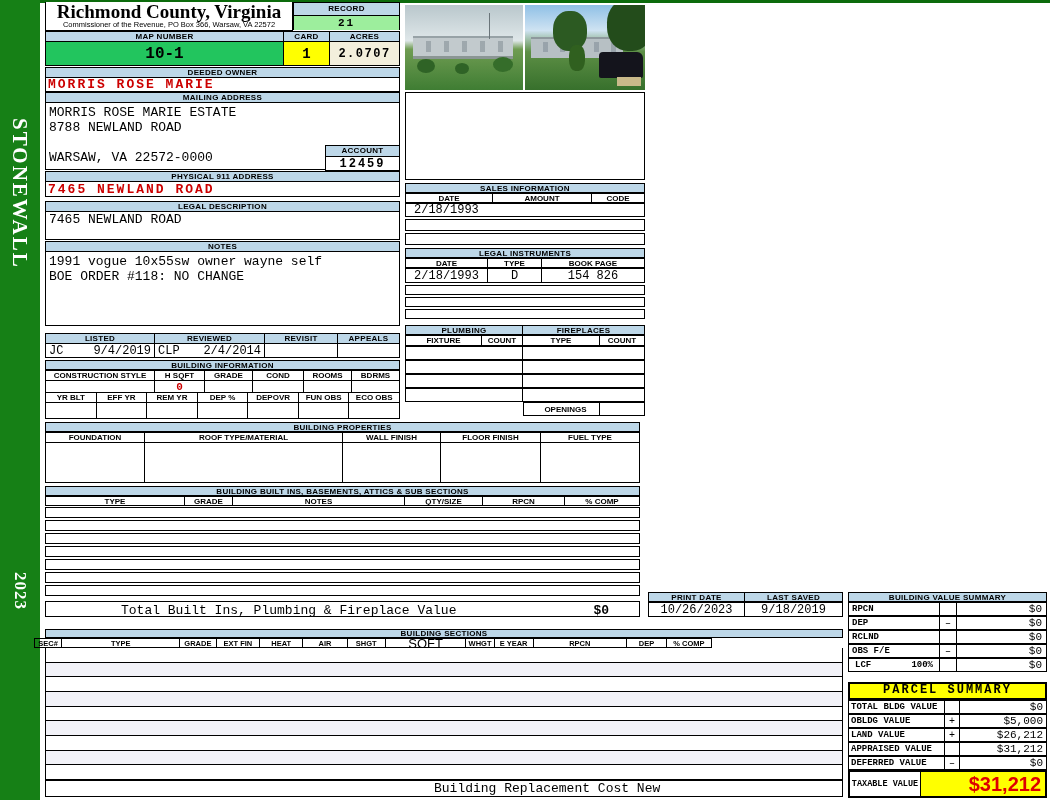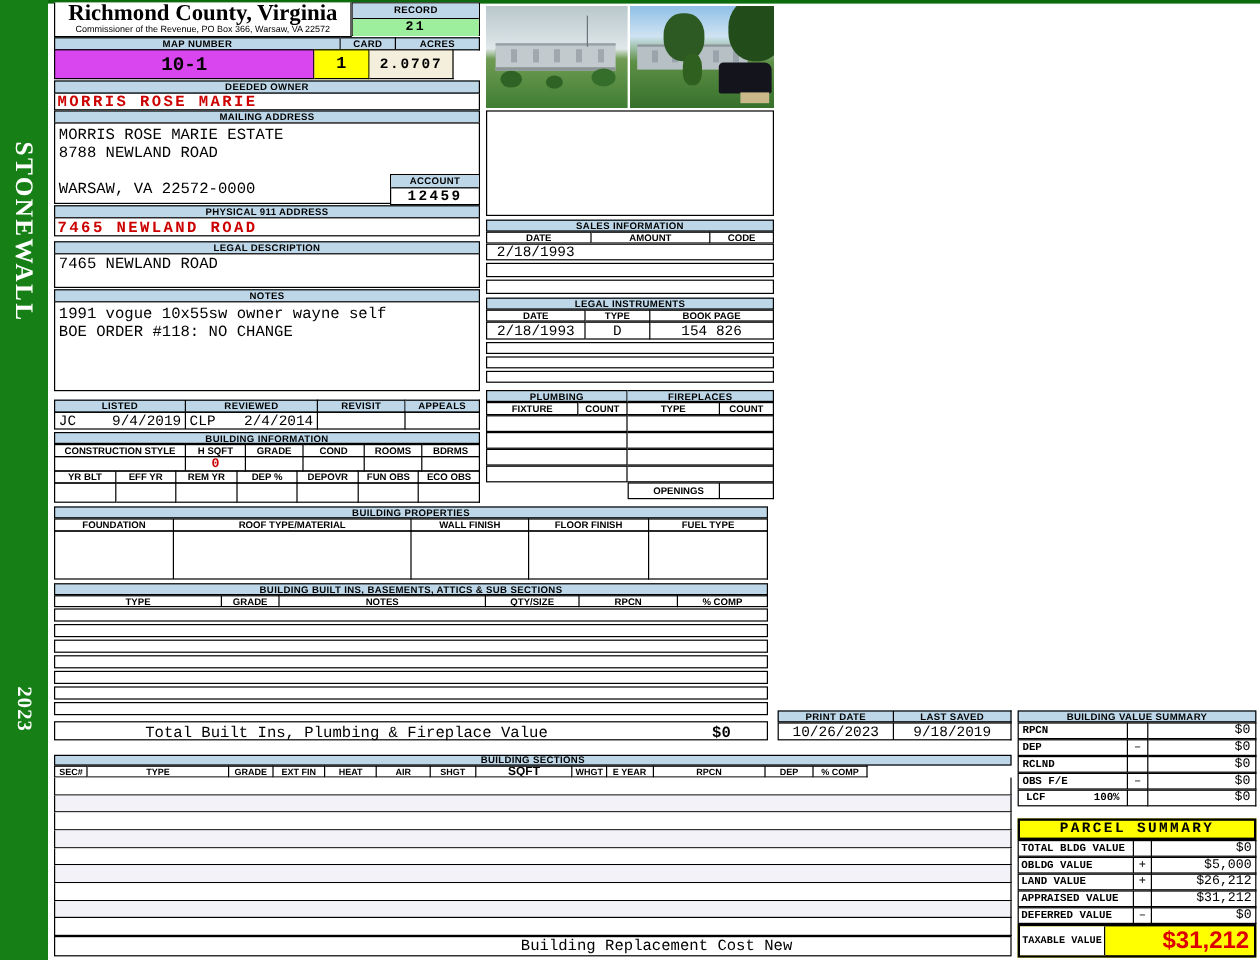--- a/index.html
+++ b/index.html
@@ -38,21 +38,21 @@
     <div class="bluebar" style="height:13px;line-height:12px;border:0;border-bottom:1px solid #000;">RECORD</div>
     <div class="mono" style="height:14px;background:#9dee9d;text-align:center;font-weight:bold;font-size:11px;letter-spacing:2px;line-height:14px;">21</div>
   </div>
 
   <div class="r" style="left:45px;top:31px;width:355px;height:11px;">
     <div class="c first hb" style="width:239px;">MAP NUMBER</div>
     <div class="c hb" style="width:46px;">CARD</div>
     <div class="c hb" style="width:70px;">ACRES</div>
   </div>
   <div class="r" style="left:45px;top:41px;width:355px;height:25px;">
-    <div class="c first mono" style="width:217px;background:#d946ef;font-weight:bold;font-size:16px;">10-1</div>
+    <div class="c first mono" style="width:239px;background:#22c55e;font-weight:bold;font-size:16px;">10-1</div>
     <div class="c mono" style="width:46px;background:#ffff00;font-weight:bold;font-size:14px;">1</div>
     <div class="c mono" style="width:70px;background:#f3efdc;font-weight:bold;font-size:12px;letter-spacing:1.5px;">2.0707</div>
   </div>
 
   <div class="abs box mono red" style="left:45px;top:77px;width:355px;height:15px;font-size:13px;letter-spacing:2px;line-height:14px;padding-left:2px;">MORRIS ROSE MARIE</div>
   <div class="abs bluebar" style="left:45px;top:67px;width:355px;height:11px;">DEEDED OWNER</div>
 
   <div class="abs bluebar" style="left:45px;top:92px;width:355px;height:11px;">MAILING ADDRESS</div>
   <div class="abs box" style="left:45px;top:102px;width:355px;height:68px;">
     <div class="mono abs" style="left:3px;top:2px;font-size:13px;">MORRIS ROSE MARIE ESTATE</div>
@@ -292,29 +292,29 @@
       <div class="c first mono" style="width:92px;justify-content:space-between;padding:0 6px;font-weight:bold;font-size:9px;text-align:center;">
           <span>LCF</span>
           <span>100%</span>
         </div>
       <div class="c mono" style="width:17px;font-size:10px;"></div>
       <div class="c mono" style="width:90px;justify-content:flex-end;padding-right:4px;font-size:11px;">$0</div>
     </div>
   </div>
 
   <div class="abs bluebar" style="left:45px;top:629px;width:798px;height:9px;line-height:8px;">BUILDING SECTIONS</div>
-  <div class="r" style="left:45px;top:638px;width:678px;height:10px;">
+  <div class="r" style="left:34px;top:638px;width:678px;height:10px;">
     <div class="c first" style="width:33px;font-size:7.5px;font-weight:bold;">SEC#</div>
     <div class="c" style="width:139px;font-size:7.5px;font-weight:bold;">TYPE</div>
     <div class="c" style="width:43px;font-size:7.5px;font-weight:bold;">GRADE</div>
     <div class="c" style="width:51px;font-size:7.5px;font-weight:bold;">EXT FIN</div>
     <div class="c" style="width:51px;font-size:7.5px;font-weight:bold;">HEAT</div>
     <div class="c" style="width:52px;font-size:7.5px;font-weight:bold;">AIR</div>
     <div class="c" style="width:45px;font-size:7.5px;font-weight:bold;">SHGT</div>
-    <div class="c" style="width:95px;font-size:10px;font-weight:bold;">SQFT</div>
+    <div class="c" style="width:95px;font-size:13px;font-weight:normal;">SQFT</div>
     <div class="c" style="width:33px;font-size:7.5px;font-weight:bold;">WHGT</div>
     <div class="c" style="width:46px;font-size:7.5px;font-weight:bold;">E YEAR</div>
     <div class="c" style="width:110px;font-size:7.5px;font-weight:bold;">RPCN</div>
     <div class="c" style="width:47px;font-size:7.5px;font-weight:bold;">DEP</div>
     <div class="c" style="width:53px;font-size:7.5px;font-weight:bold;">% COMP</div>
   </div>
   <div class="abs" style="left:45px;top:648px;width:798px;height:132px;display:flex;flex-direction:column;">
     <div style="flex:1;border:1px solid #000;border-top:0;background:#fff;"></div>
     <div style="flex:1;border:1px solid #000;border-top:0;background:#f2f2f8;"></div>
     <div style="flex:1;border:1px solid #000;border-top:0;background:#fff;"></div>

